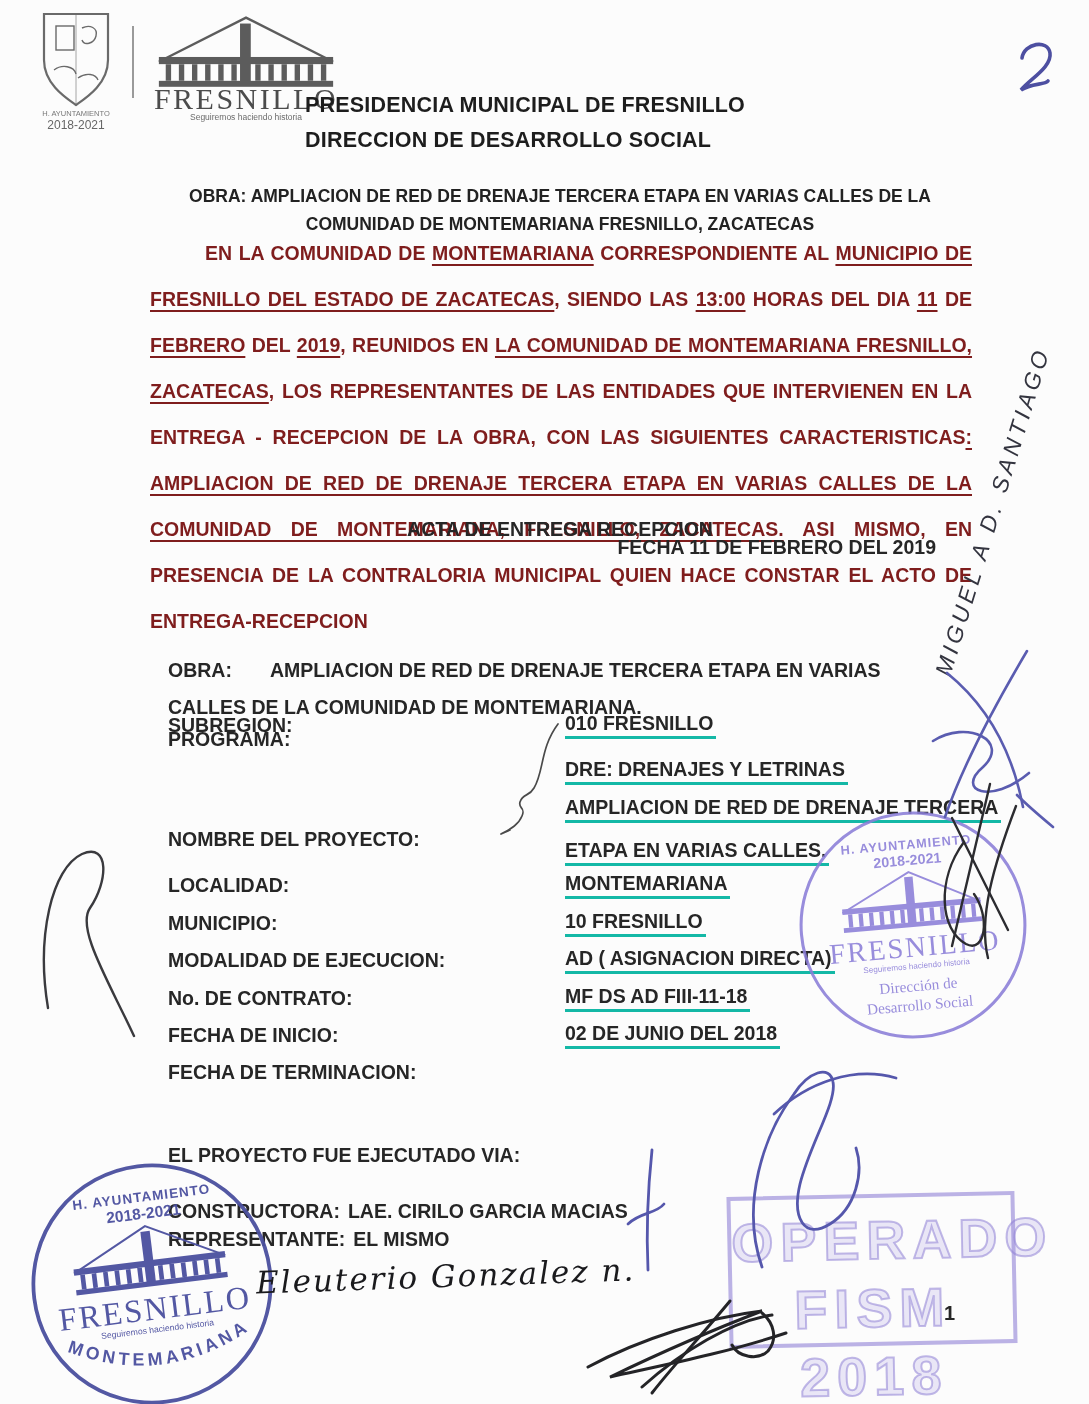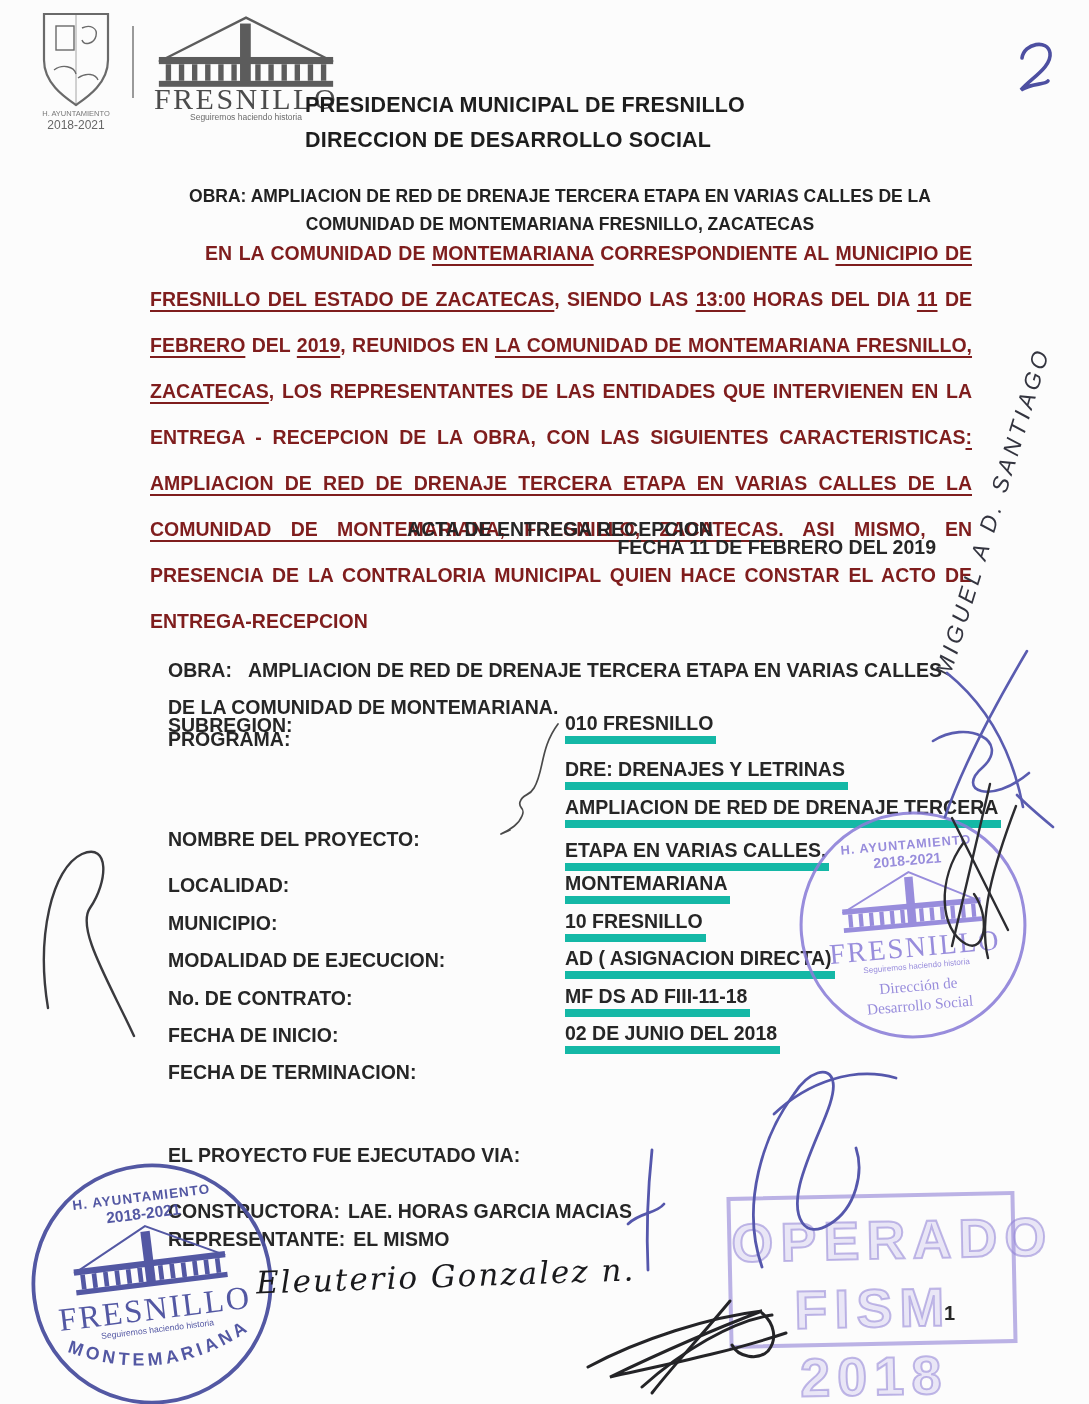--- a/index.html
+++ b/index.html
@@ -13,25 +13,25 @@
   
   .intro-heading{top:182px;left:140px;width:840px;text-align:center;font-weight:700;
                  font-size:17.5px;line-height:28px;color:#222;}
   .main-par{top:230px;left:150px;width:822px;font-size:19.5px;line-height:46px;
             text-align:justify;text-indent:55px;font-weight:700;color:#7f1d1d;}
   .main-par .u{text-decoration:underline;text-decoration-thickness:2px;text-underline-offset:4px;}
   .acta-heading{top:518px;left:150px;width:820px;text-align:center;font-weight:700;font-size:19.5px;}
   .fecha-line{top:536px;left:150px;width:786px;text-align:right;font-weight:700;font-size:19.5px;}
   
   .obra-block{top:652px;left:168px;width:792px;font-weight:700;font-size:19.5px;line-height:37px;}
-  .obra-block .lbl{margin-right:16px;}
+  .obra-block .lbl{margin-right:38px;}
   
   .flabel{left:168px;font-weight:700;font-size:19.5px;white-space:nowrap;}
   .fvalue{left:565px;font-weight:700;font-size:19.5px;white-space:nowrap;
-          border-bottom:8px solid #14b8a6;padding:0 3px 1px 0;}
+          border-bottom:3px solid #14b8a6;padding:0 3px 1px 0;}
   
   .exec{left:168px;font-weight:700;font-size:19.5px;white-space:nowrap;}
   .exec .lbl{margin-right:8px;}
   .pagenum{left:944px;top:1302px;font-weight:700;font-size:20px;}
   
   .stamp-circ{pointer-events:none;}
   .stamp-purple{top:808px;left:796px;width:234px;height:234px;color:#8b7ed8;opacity:.88;transform:rotate(-5deg);}
   .stamp-blue{top:1160px;left:28px;width:248px;height:248px;color:#4b509f;opacity:.95;transform:rotate(-7deg);}
   .operado{top:1194px;left:728px;width:288px;height:152px;border:4px solid rgba(144,129,214,.6);
            transform:rotate(-1.2deg);text-align:center;font-weight:800;font-size:54px;line-height:68px;
@@ -124,21 +124,21 @@
   <div class="abs flabel" style="top:987px">No. DE CONTRATO:</div>
   <div class="abs fvalue" style="top:985px">MF DS AD FIII-11-18</div>
 
   <div class="abs flabel" style="top:1024px">FECHA DE INICIO:</div>
   <div class="abs fvalue" style="top:1022px">02 DE JUNIO DEL 2018</div>
 
   <div class="abs flabel" style="top:1061px">FECHA DE TERMINACION:</div>
 
   <div class="abs exec" style="top:1144px">EL PROYECTO FUE EJECUTADO VIA:</div>
   <div class="abs exec" style="top:1200px">
-    <span class="lbl">CONSTRUCTORA:</span><span>LAE. HORAS GARCIA MACIAS</span>
+    <span class="lbl">CONSTRUCTORA:</span><span>LAE. CIRILO GARCIA MACIAS</span>
   </div>
   <div class="abs exec" style="top:1228px">
     <span class="lbl">REPRESENTANTE:</span><span>EL MISMO</span>
   </div>
 
   <div class="abs pagenum">1</div>
 
   <svg class="abs stamp-circ stamp-purple" viewBox="0 0 230 230">
     <circle cx="115" cy="115" r="110" fill="none" stroke="currentColor" stroke-width="3"></circle>
     <text x="115" y="40" text-anchor="middle" font-size="12.5" font-weight="bold" fill="currentColor" letter-spacing="1">H. AYUNTAMIENTO</text>

